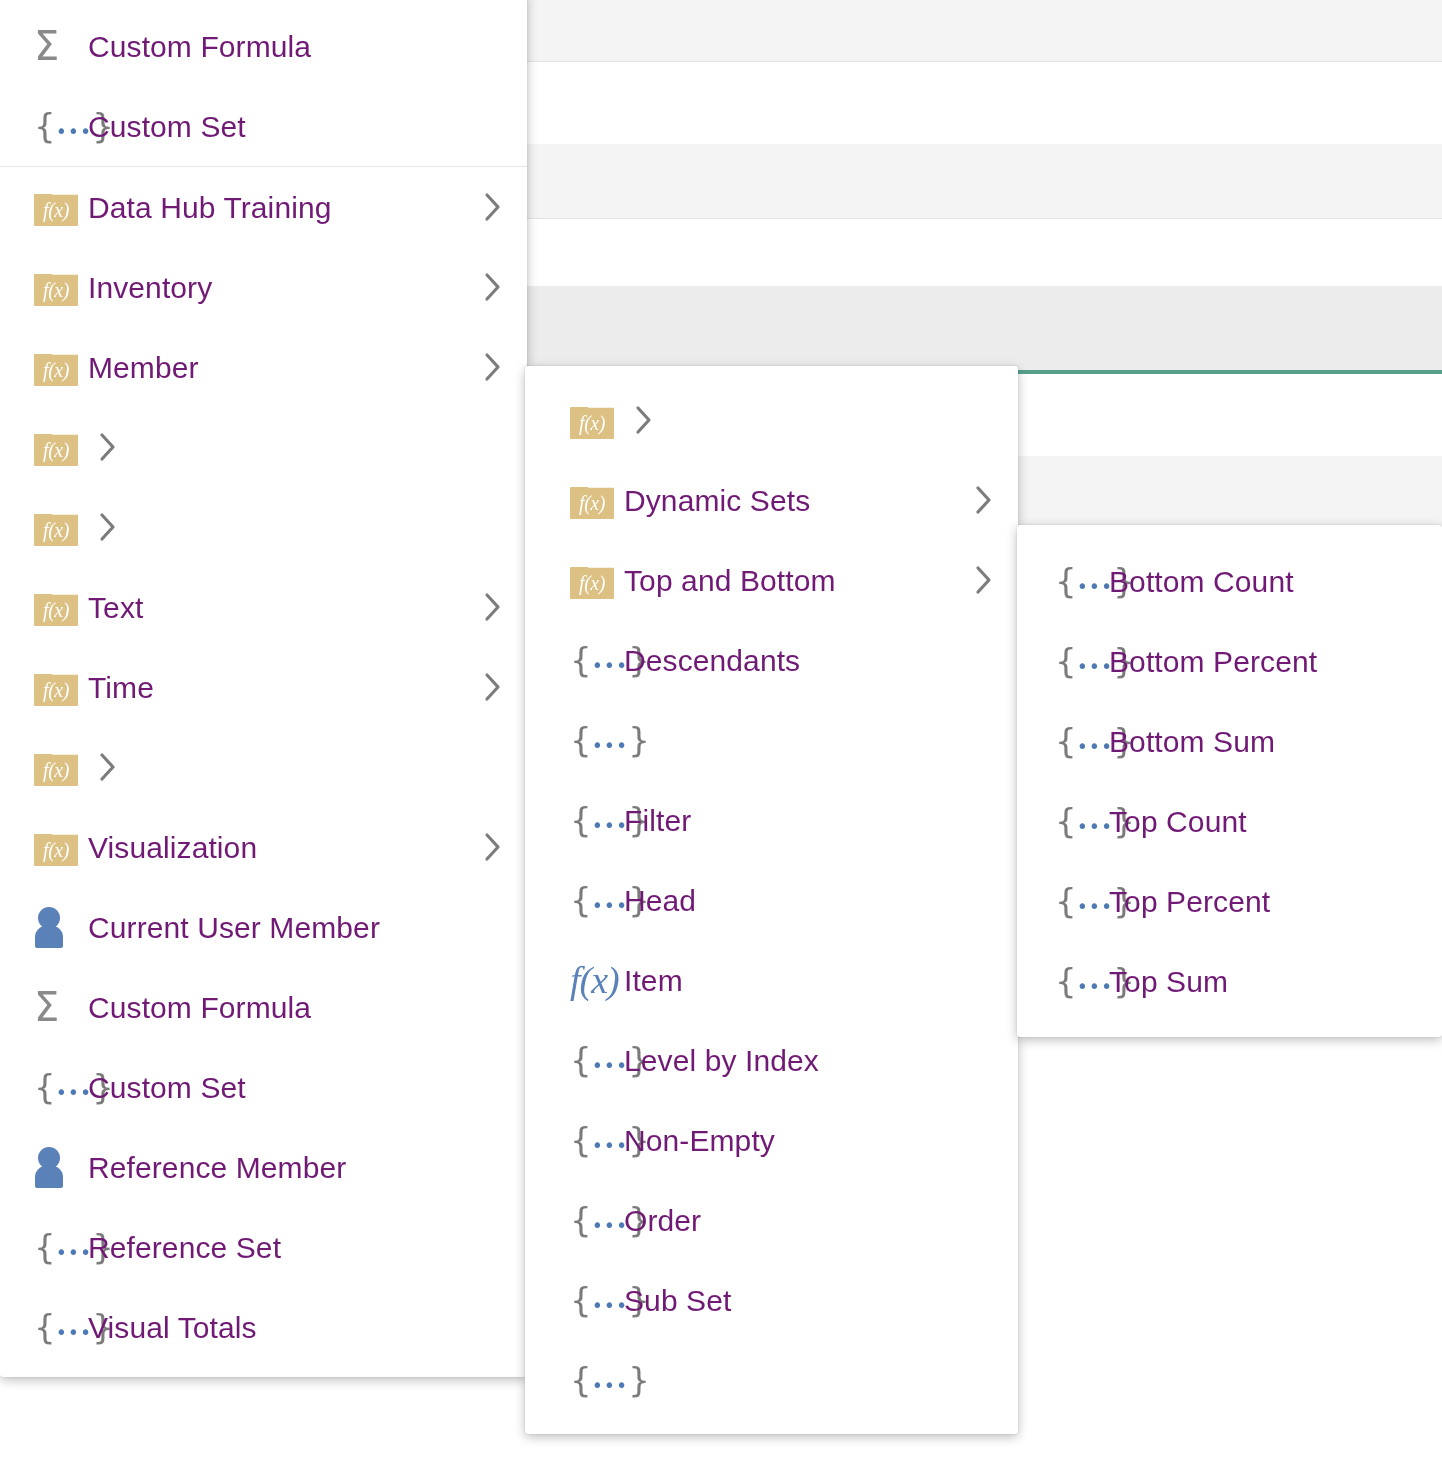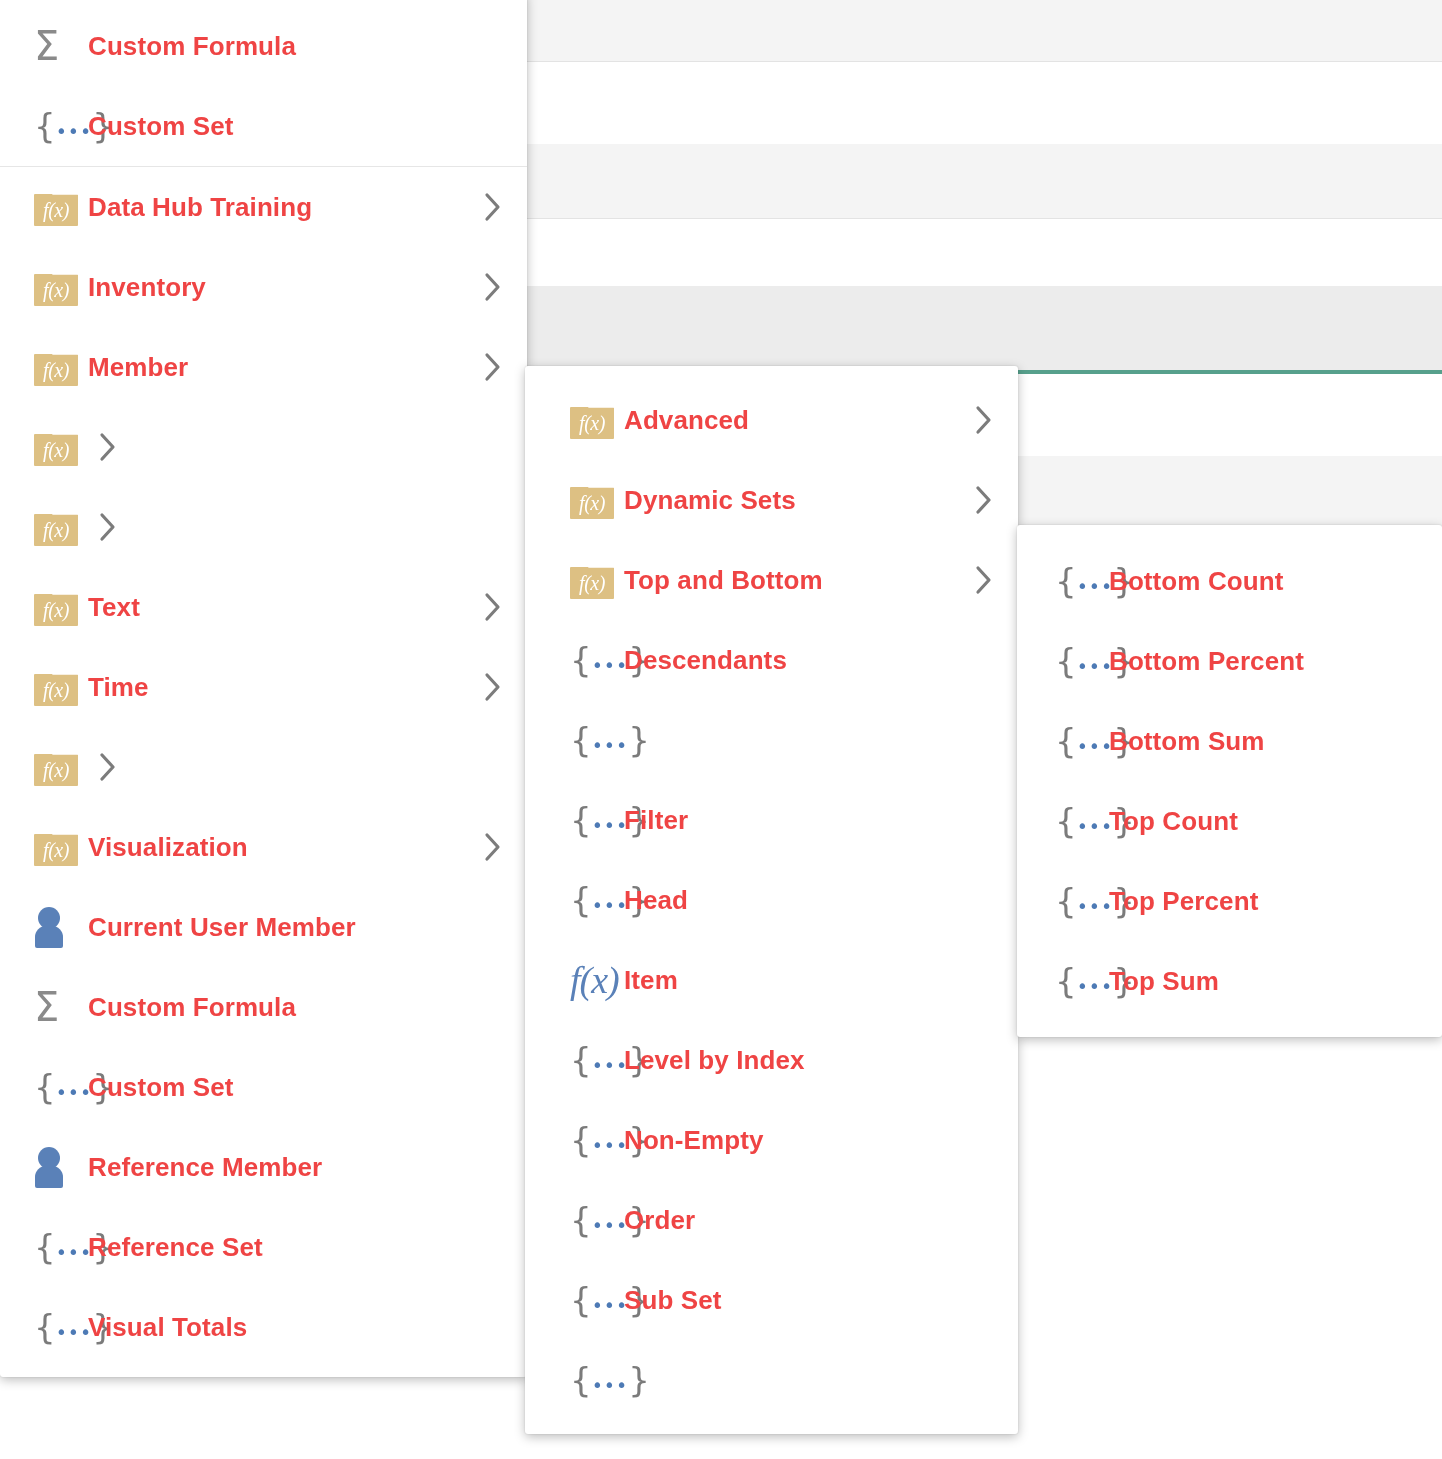--- a/index.html
+++ b/index.html
@@ -49,25 +49,25 @@
   }
   .menu-item .mi-icon {
     width: 54px;
     min-width: 54px;
     display: flex;
     align-items: center;
     justify-content: flex-start;
   }
   .menu-item .mi-label {
     flex: 1 1 auto;
-    font-size: 26px;
-    color: #ef4444;
+    font-size: 30px;
+    color: #701a75;
     letter-spacing: 0.1px;
     line-height: 1.1;
-    font-weight: 700;
+    font-weight: 400;
   }
   .menu-item .mi-arrow {
     width: 40px;
     min-width: 40px;
     display: flex;
     align-items: center;
     justify-content: center;
     color: #7c7c7c;
   }
   .mi-arrow svg { display: block; }
@@ -380,21 +380,20 @@
     <div class="menu-group" id="set-group">
         <div class="menu-item">
           <span class="mi-icon">
             <span class="ico ico-folder">
               <span class="body">
                 <span>f(x)</span>
               </span>
               <span class="lip"></span>
             </span>
           </span>
-          <span class="mi-label">Advanced</span>
           <span class="mi-arrow">
             <svg width="20" height="32" viewBox="0 0 20 32" aria-hidden="true">
               <path d="M4 4 L15 16 L4 28" fill="none" stroke="currentColor" stroke-width="3.2" stroke-linecap="round" stroke-linejoin="round"></path>
             </svg>
           </span>
         </div>
         <div class="menu-item">
           <span class="mi-icon">
             <span class="ico ico-folder">
               <span class="body">

